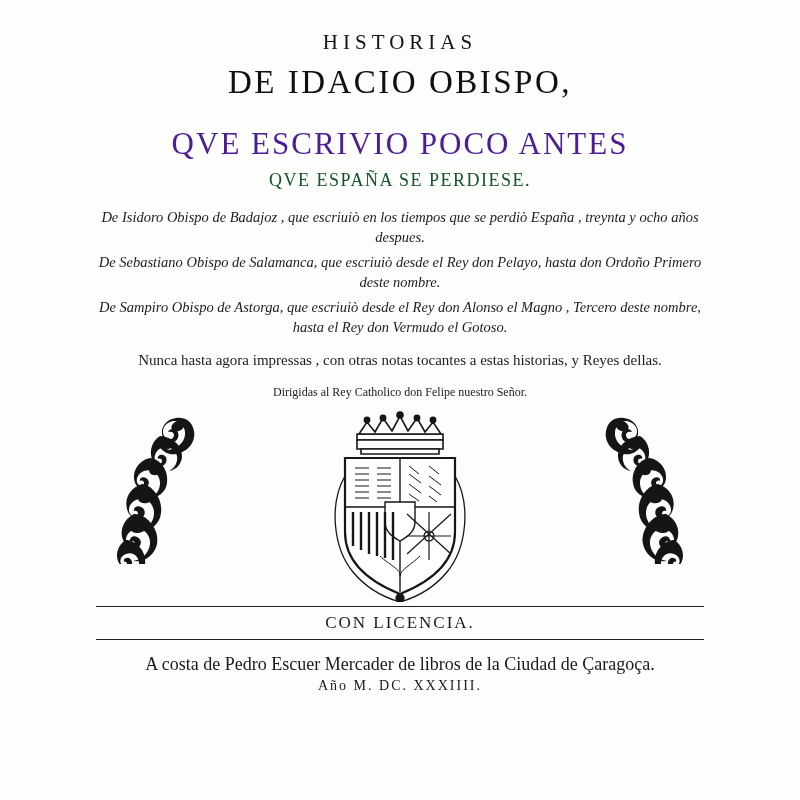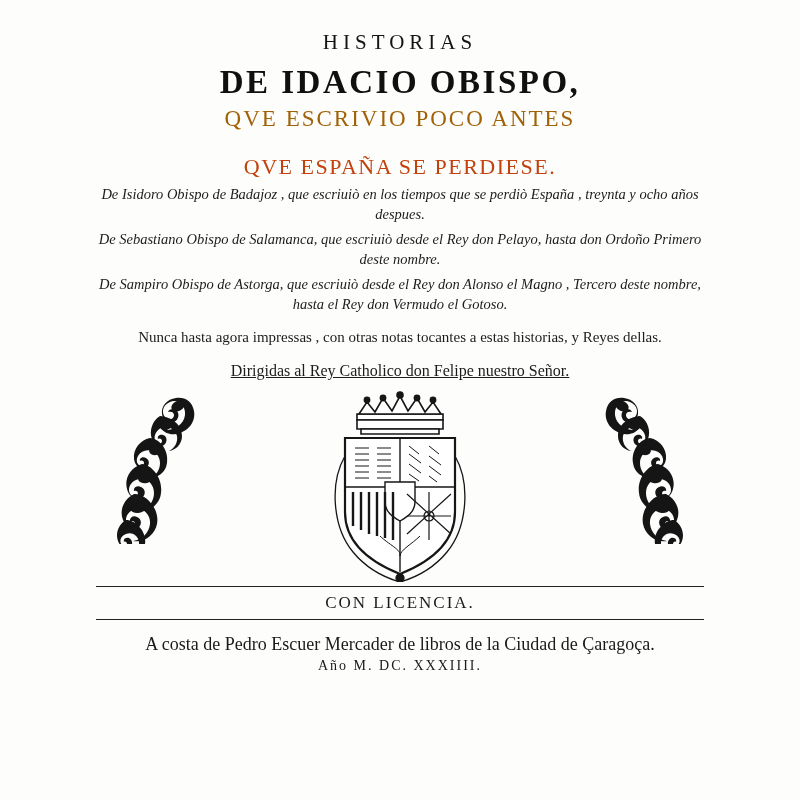--- a/index.html
+++ b/index.html
@@ -30,70 +30,69 @@
     letter-spacing: 5px;
     margin-top: 8px;
     font-variant: small-caps;
     text-transform: uppercase;
     color: #141414;
   }
   .title-2 {
     font-size: 33px;
     letter-spacing: 2.5px;
     margin-top: 9px;
-    font-weight: 700;
+    font-weight: 400;
     text-transform: uppercase;
     color: #101010;
   }
   .title-3 {
-    font-size: 23px;
+    font-size: 31px;
     letter-spacing: 2px;
-    margin-top: 5px;
-    text-transform: uppercase;
-    color: #a16207;
+    margin-top: 25px;
+    text-transform: uppercase;
+    color: #4c1d95;
   }
   .title-4 {
-    font-size: 22px;
+    font-size: 18px;
     letter-spacing: 1.5px;
-    margin-top: 22px;
-    text-transform: uppercase;
-    color: #c2410c;
+    margin-top: 8px;
+    text-transform: uppercase;
+    color: #14532d;
   }
 
   
   .desc {
     font-style: italic;
     font-size: 14.5px;
     line-height: 1.38;
-    margin-top: 4px;
+    margin-top: 16px;
     color: #1c1c1c;
   }
   .desc + .desc { margin-top: 5px; }
 
   .note {
     font-size: 15px;
     line-height: 1.4;
     margin-top: 13px;
     color: #1c1c1c;
   }
   .compiler {
     font-style: italic;
     font-size: 16px;
     line-height: 1.45;
     margin-top: 14px;
     text-align: left;
     padding-left: 6px;
     color: #1c1c1c;
   }
   .dedication {
-    font-size: 16px;
+    font-size: 12px;
     margin-top: 14px;
     text-align: center;
     color: #1c1c1c;
-    text-decoration: underline;
   }
 
   
   .emblem-row {
     position: relative;
     height: 196px;
     margin-top: 6px;
   }
   .ornament {
     position: absolute;

